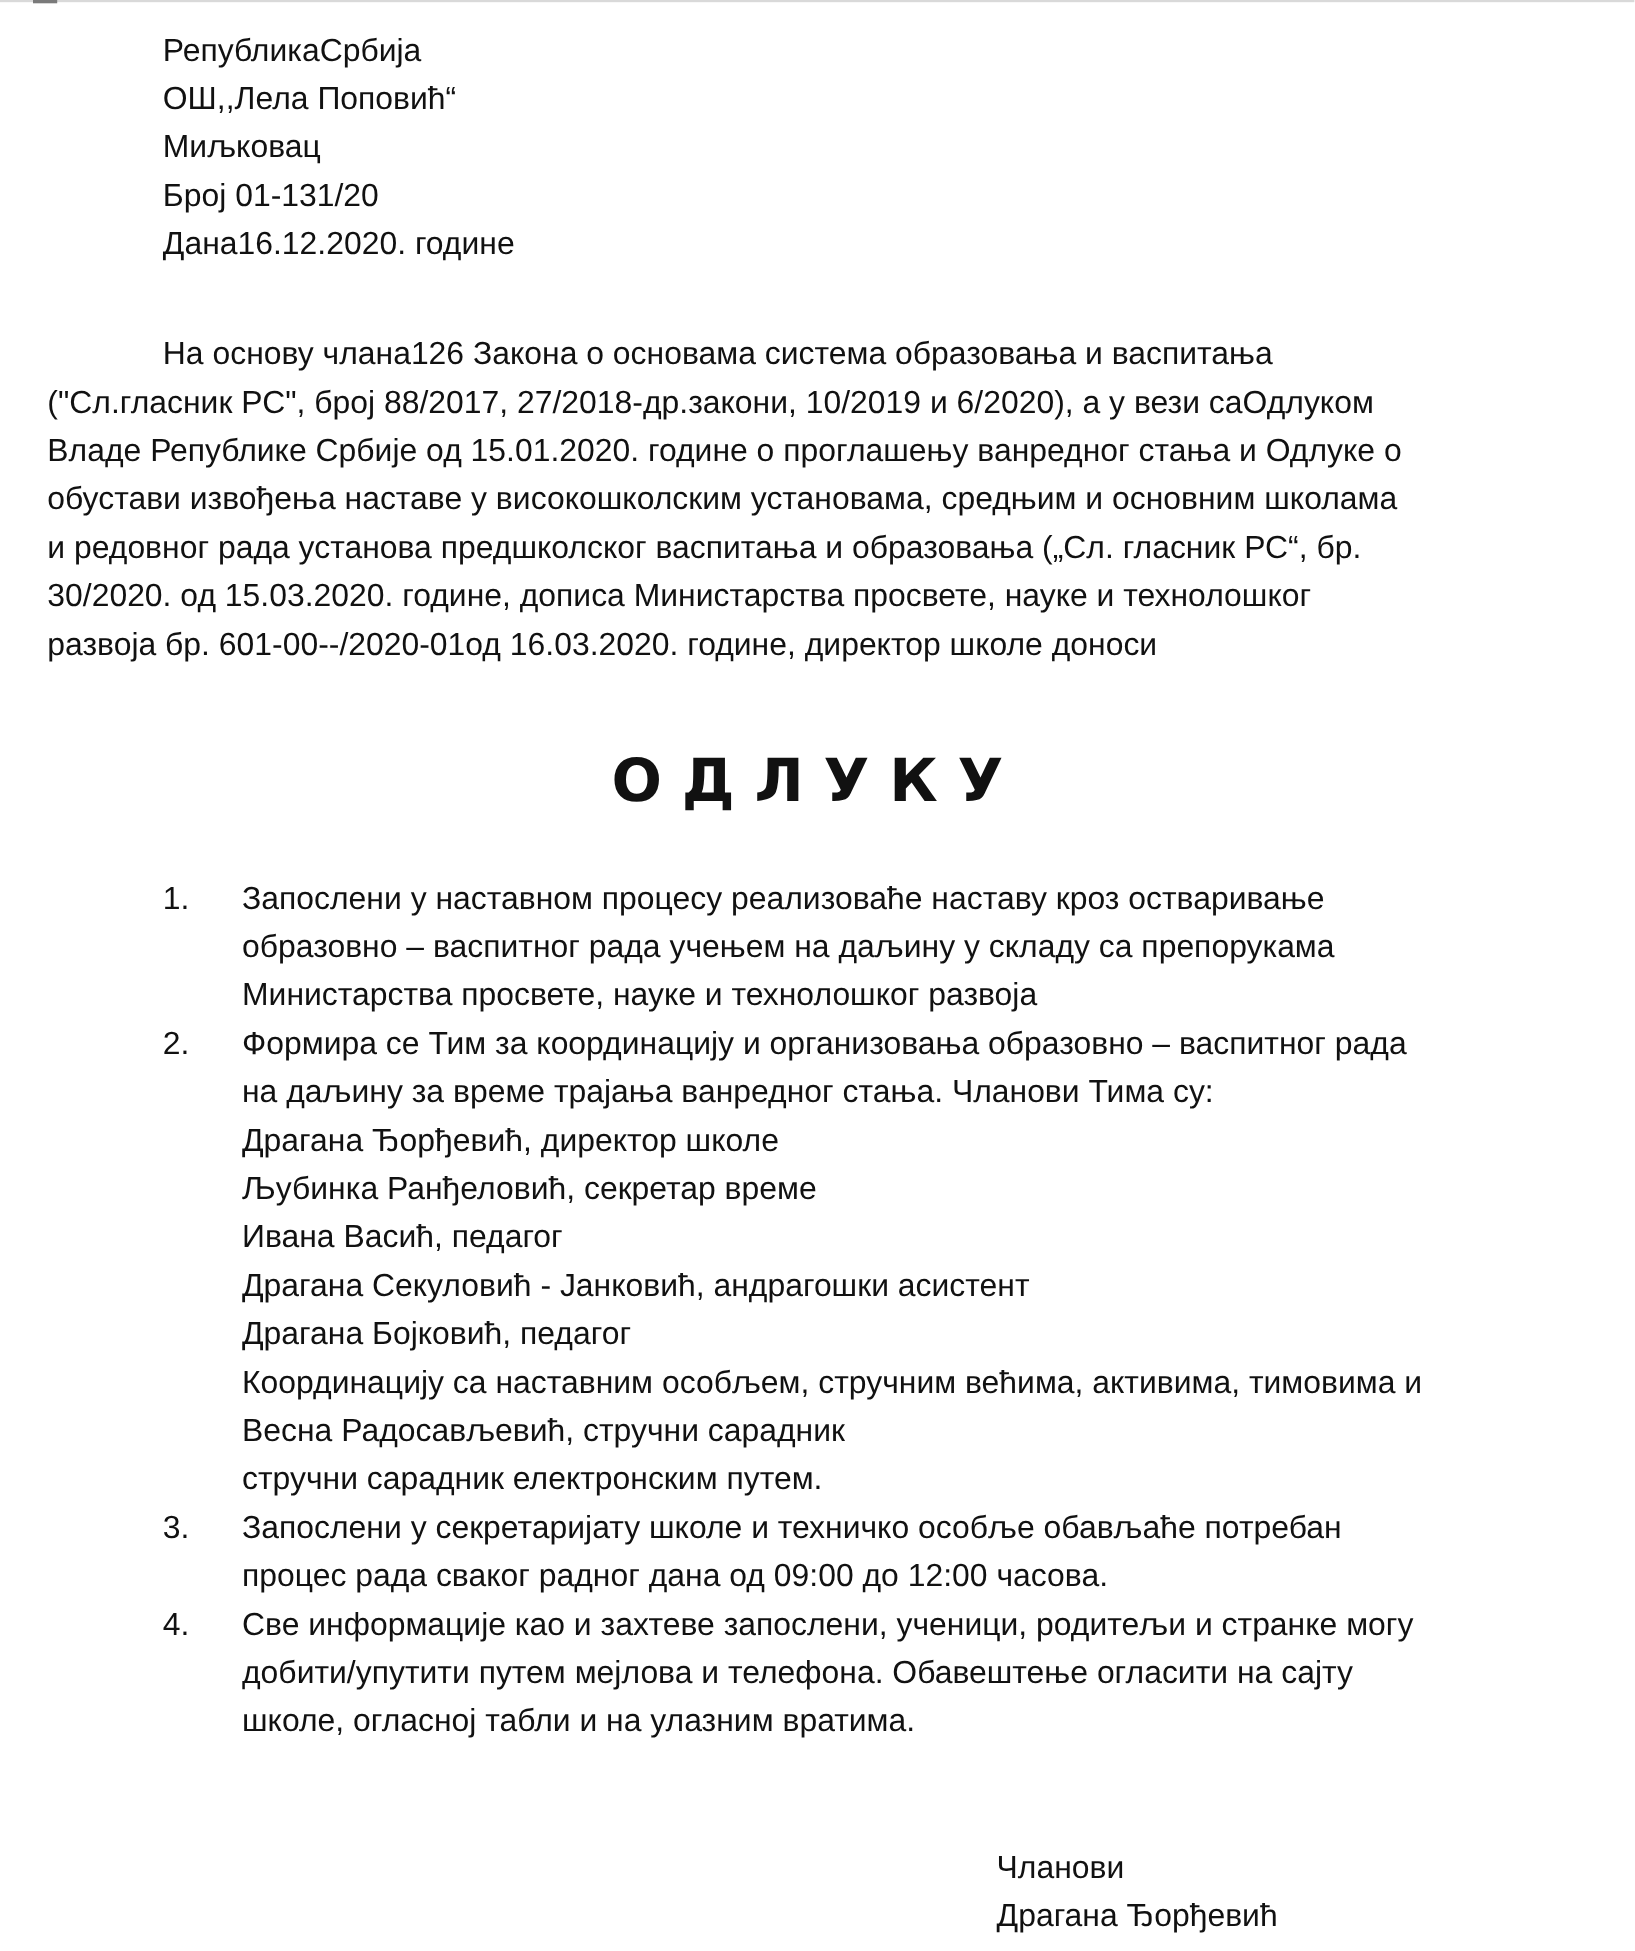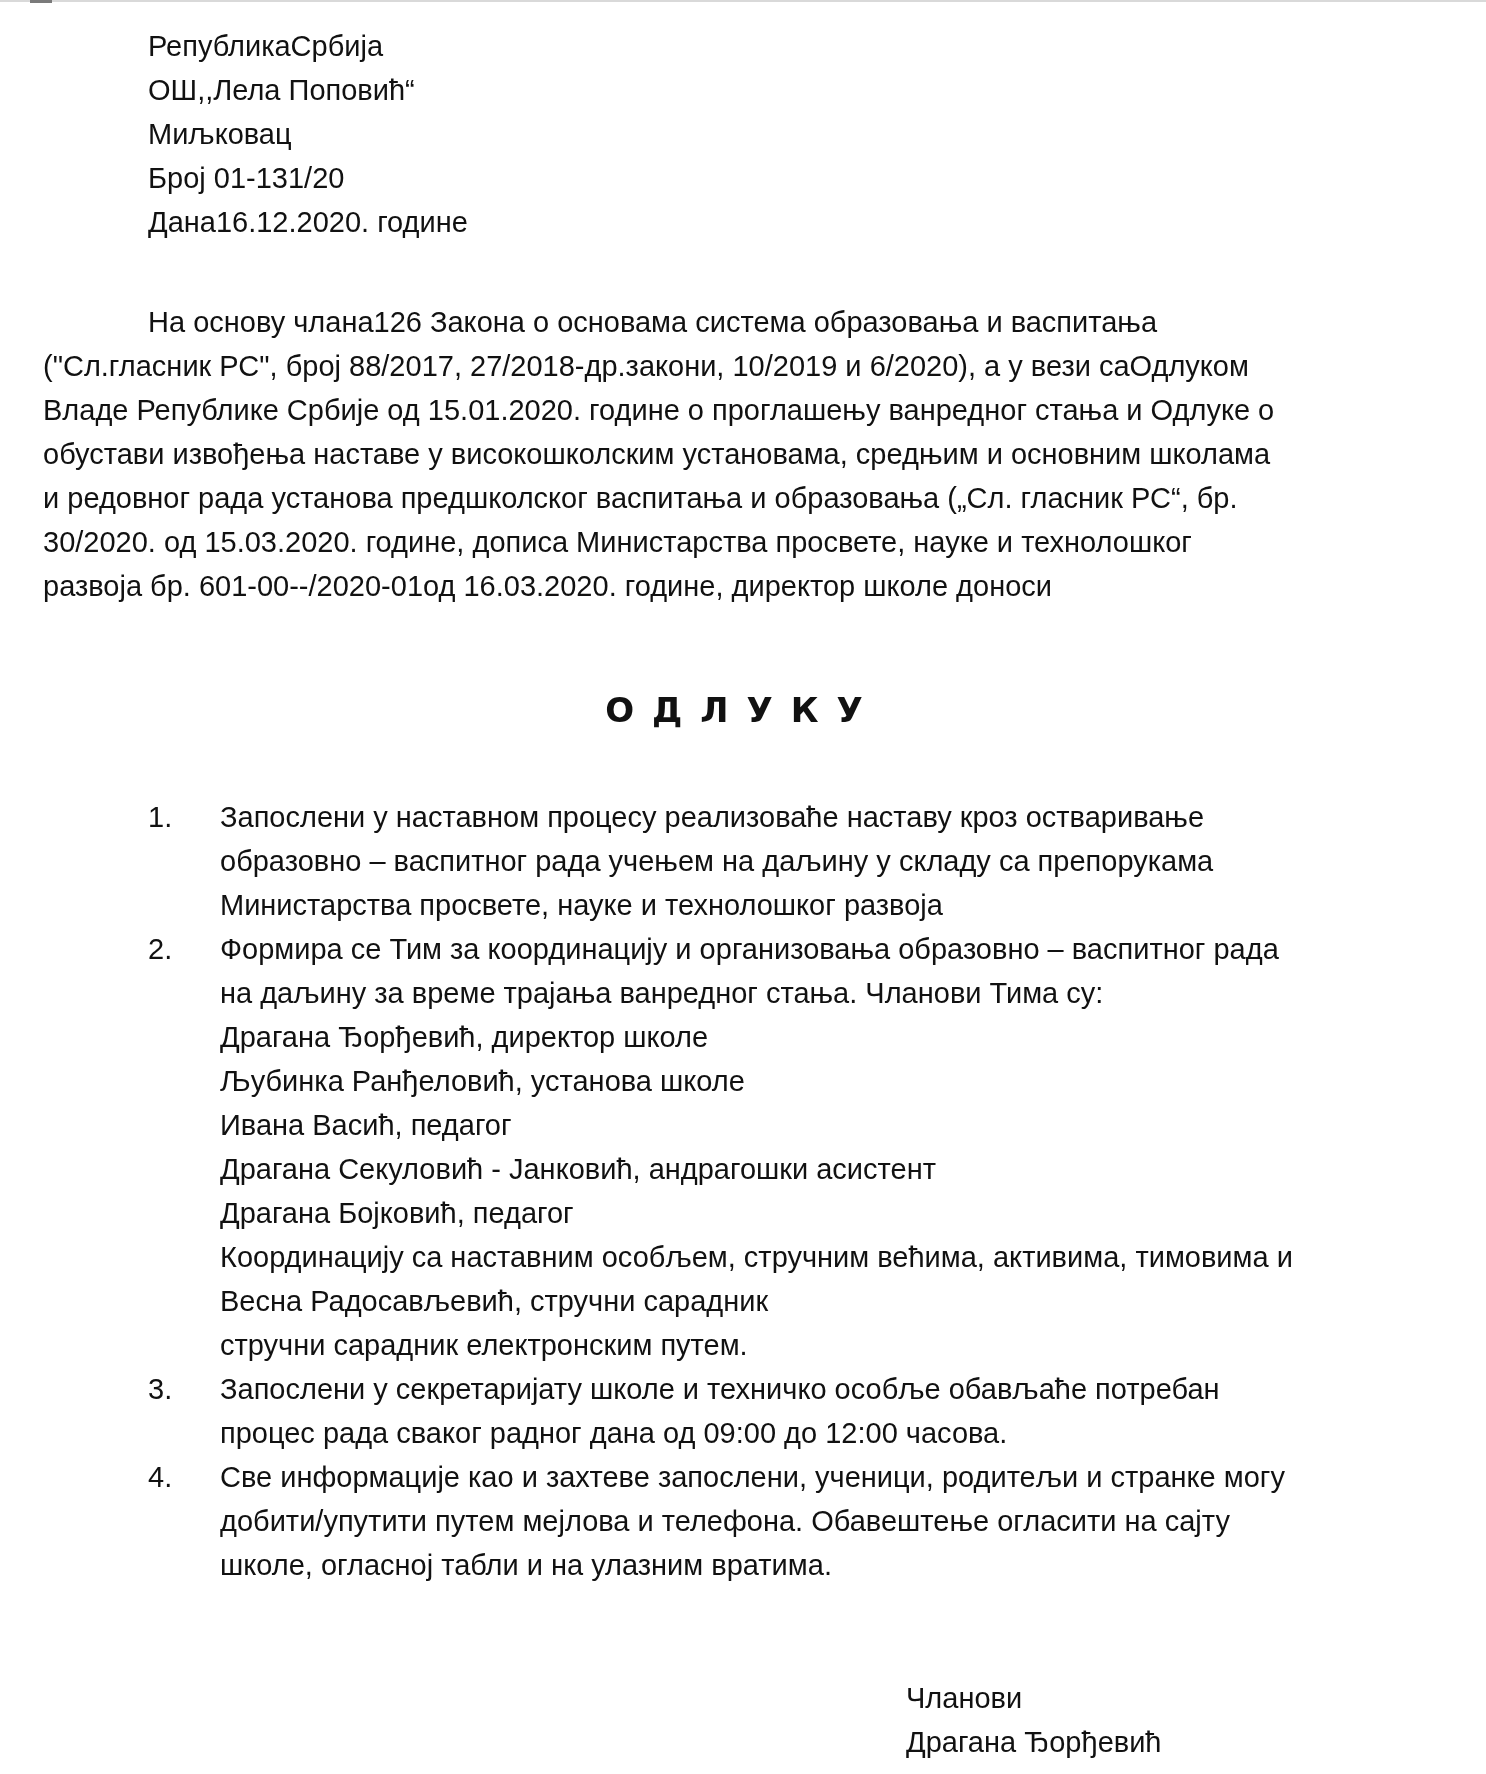--- a/index.html
+++ b/index.html
@@ -30,21 +30,21 @@
     .header div { white-space: nowrap; height: 44px; }
     .preamble {
       position: absolute; left: 43px; top: 300px; width: 1420px;
     }
     .preamble .line { white-space: nowrap; height: 44px; }
     .preamble .line.first { padding-left: 105px; }
     .title {
       position: absolute; left: 0; top: 680px; width: 1486px;
       text-align: center;
       font-weight: bold;
-      font-size: 34px;
+      font-size: 54px;
       letter-spacing: 18px;
       line-height: 60px;
       font-family: "DejaVu Sans", sans-serif;
     }
     .list {
       position: absolute; left: 148px; top: 795px; width: 1320px;
     }
     .item { position: relative; padding-left: 56px; }
     .item .num {
       position: absolute; left: 0; top: 0; width: 50px; white-space: nowrap;
@@ -90,21 +90,21 @@
       <div class="line">Запослени у наставном процесу реализоваће наставу кроз остваривање</div>
       <div class="line">образовно – васпитног рада учењем на даљину у складу са препорукама</div>
       <div class="line">Министарства просвете, науке и технолошког развоја</div>
     </div>
 
     <div class="item">
       <span class="num">2.</span>
       <div class="line">Формира се Тим за координацију и организовања образовно – васпитног рада</div>
       <div class="line">на даљину за време трајања ванредног стања. Чланови Тима су:</div>
       <div class="line">Драгана Ђорђевић, директор школе</div>
-      <div class="line">Љубинка Ранђеловић, установа школе</div>
+      <div class="line">Љубинка Ранђеловић, секретар време</div>
       <div class="line">Ивана Васић, педагог</div>
       <div class="line">Драгана Секуловић - Јанковић, андрагошки асистент</div>
       <div class="line">Драгана Бојковић, педагог</div>
       <div class="line">Координацију са наставним особљем, стручним већима, активима, тимовима и</div>
       <div class="line">Весна Радосављевић, стручни сарадник</div>
       <div class="line">стручни сарадник електронским путем.</div>
     </div>
 
     <div class="item">
       <span class="num">3.</span>

